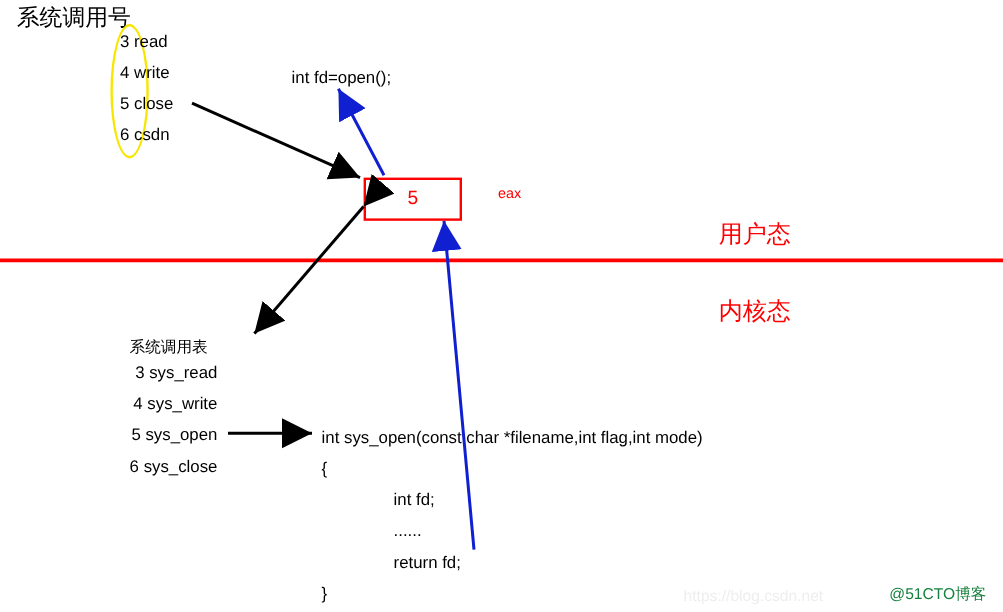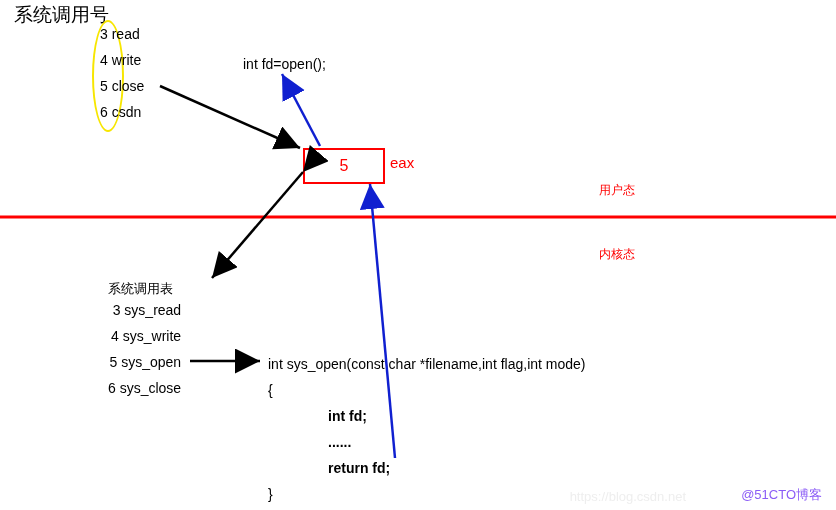--- a/index.html
+++ b/index.html
@@ -18,52 +18,52 @@
     border: 2px solid #f7e600;
     border-radius: 50%;
   }
   .redbox {
     border: 2px solid #ff0000;
     color: #ff0000;
     text-align: center;
     font-size: 16px;
     line-height: 32px;
   }
-  .redtext { color: #ff0000; font-size: 12px; }
+  .redtext { color: #ff0000; font-size: 20px; }
   .syscall-list div, .systable-list div { margin-bottom: 10px; }
-  .code-indent { margin-left: 60px; font-weight: bold; }
+  .code-indent { margin-left: 60px; }
   svg.overlay {
     position: absolute;
     top: 0; left: 0;
     width: 836px; height: 510px;
     pointer-events: none;
   }
   .watermark {
-    color: #8b5cf6;
+    color: #15803d;
     font-size: 13px;
   }
 </style>
 </head>
 <body>
 
 <div class="abs" style="left:14px; top:2px; font-size:19px;">系统调用号</div>
 
 <div class="abs ellipse" style="left:92px; top:20px; width:28px; height:108px;"></div>
 
 <div class="abs syscall-list" style="left:100px; top:26px;">
   <div><span>3</span> <span>read</span></div>
   <div><span>4</span> <span>write</span></div>
   <div><span>5</span> <span>close</span></div>
   <div><span>6</span> <span>csdn</span></div>
 </div>
 
 <div class="abs" style="left:243px; top:56px;">int fd=open();</div>
 
 <div class="abs redbox" style="left:303px; top:148px; width:78px; height:32px;">5</div>
-<div class="abs redtext" style="left:390px; top:154px; font-size:15px;">eax</div>
+<div class="abs redtext" style="left:415px; top:154px; font-size:12px;">eax</div>
 
 <div class="abs redtext" style="left:599px; top:182px;">用户态</div>
 <div class="abs redtext" style="left:599px; top:246px;text-align:right;">内核态</div>
 
 <div class="abs" style="left:108px; top:280px; font-size:13px;text-align:right;">系统调用表</div>
 
 <div class="abs systable-list" style="left:108px; top:302px;text-align:right;">
   <div><span>3</span> <span>sys_read</span></div>
   <div><span>4</span> <span>sys_write</span></div>
   <div><span>5</span> <span>sys_open</span></div>

